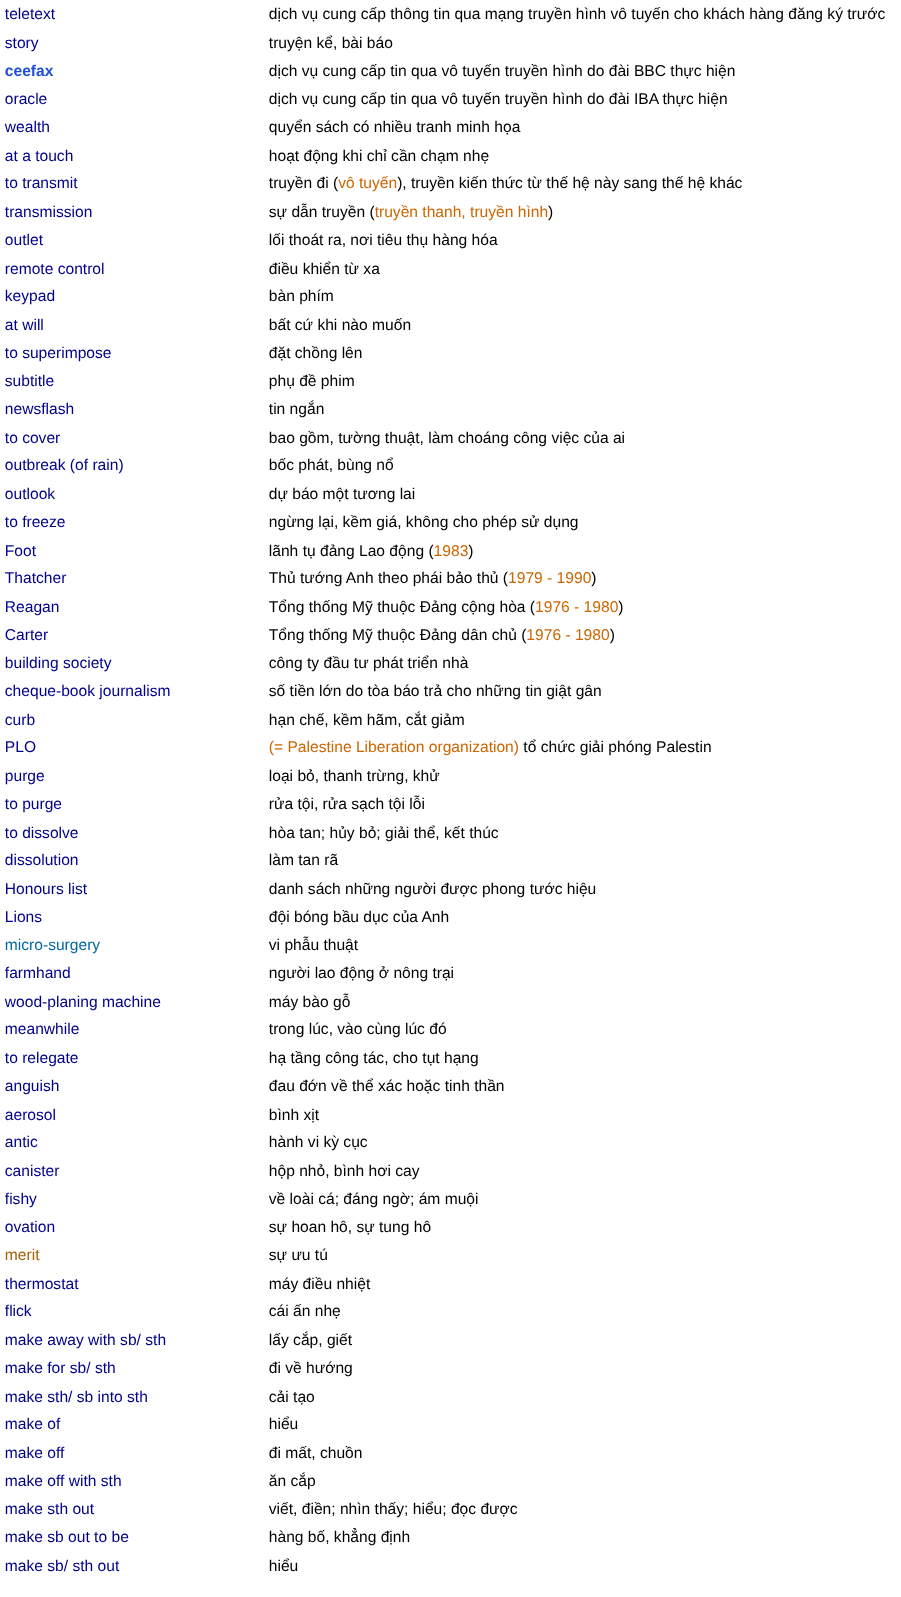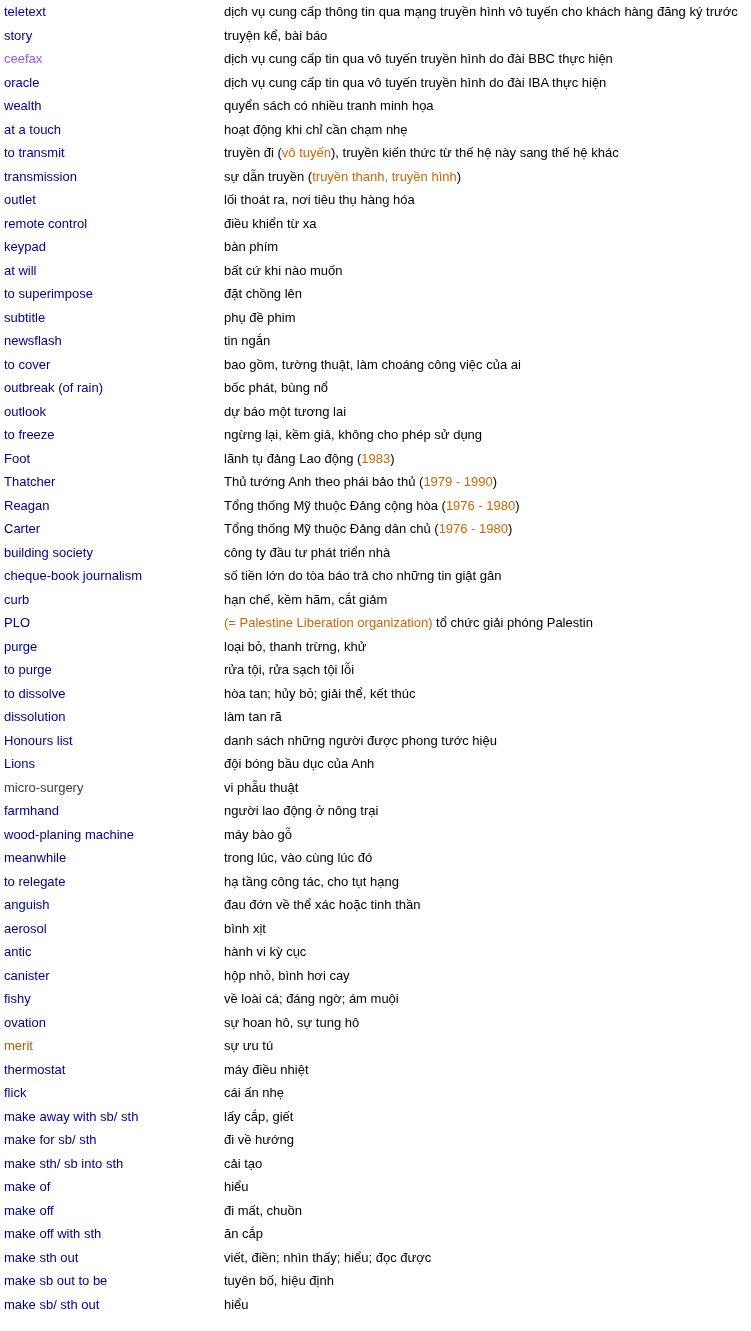--- a/index.html
+++ b/index.html
@@ -31,21 +31,21 @@
   <tbody id="table-body">
   <tr>
         <td><span style="color: rgb(0, 0, 139);">teletext</span></td>
         <td><span>dịch vụ cung cấp thông tin qua mạng truyền hình vô tuyến cho khách hàng đăng ký trước</span></td>
       </tr>
       <tr>
         <td><span style="color: rgb(0, 0, 139);">story</span></td>
         <td><span>truyện kể, bài báo</span></td>
       </tr>
       <tr>
-        <td><span style="color: #8b5cf6;">ceefax</span></td>
+        <td><span style="color: #1d4ed8; font-weight: bold;">ceefax</span></td>
         <td><span>dịch vụ cung cấp tin qua vô tuyến truyền hình do đài BBC thực hiện</span></td>
       </tr>
       <tr>
         <td><span style="color: rgb(0, 0, 139);">oracle</span></td>
         <td><span>dịch vụ cung cấp tin qua vô tuyến truyền hình do đài IBA thực hiện</span></td>
       </tr>
       <tr>
         <td><span style="color: rgb(0, 0, 139);">wealth</span></td>
         <td><span>quyển sách có nhiều tranh minh họa</span></td>
       </tr>
@@ -155,21 +155,21 @@
       </tr>
       <tr>
         <td><span style="color: rgb(0, 0, 139);">Honours list</span></td>
         <td><span>danh sách những người được phong tước hiệu</span></td>
       </tr>
       <tr>
         <td><span style="color: rgb(0, 0, 139);">Lions</span></td>
         <td><span>đội bóng bầu dục của Anh</span></td>
       </tr>
       <tr>
-        <td><span style="color: #404040;">micro-surgery</span></td>
+        <td><span style="color: #0369a1;">micro-surgery</span></td>
         <td><span>vi phẫu thuật</span></td>
       </tr>
       <tr>
         <td><span style="color: rgb(0, 0, 139);">farmhand</span></td>
         <td><span>người lao động ở nông trại</span></td>
       </tr>
       <tr>
         <td><span style="color: rgb(0, 0, 139);">wood-planing machine</span></td>
         <td><span>máy bào gỗ</span></td>
       </tr>
@@ -240,20 +240,20 @@
       <tr>
         <td><span style="color: rgb(0, 0, 139);">make off with sth</span></td>
         <td><span>ăn cắp</span></td>
       </tr>
       <tr>
         <td><span style="color: rgb(0, 0, 139);">make sth out</span></td>
         <td><span>viết, điền; nhìn thấy; hiểu; đọc được</span></td>
       </tr>
       <tr>
         <td><span style="color: rgb(0, 0, 139);">make sb out to be</span></td>
-        <td><span>tuyên bố, hiệu định</span></td>
+        <td><span>hàng bố, khẳng định</span></td>
       </tr>
       <tr>
         <td><span style="color: rgb(0, 0, 139);">make sb/ sth out</span></td>
         <td><span>hiểu</span></td>
       </tr>
     </tbody>
 </table>
 
 </body></html>

